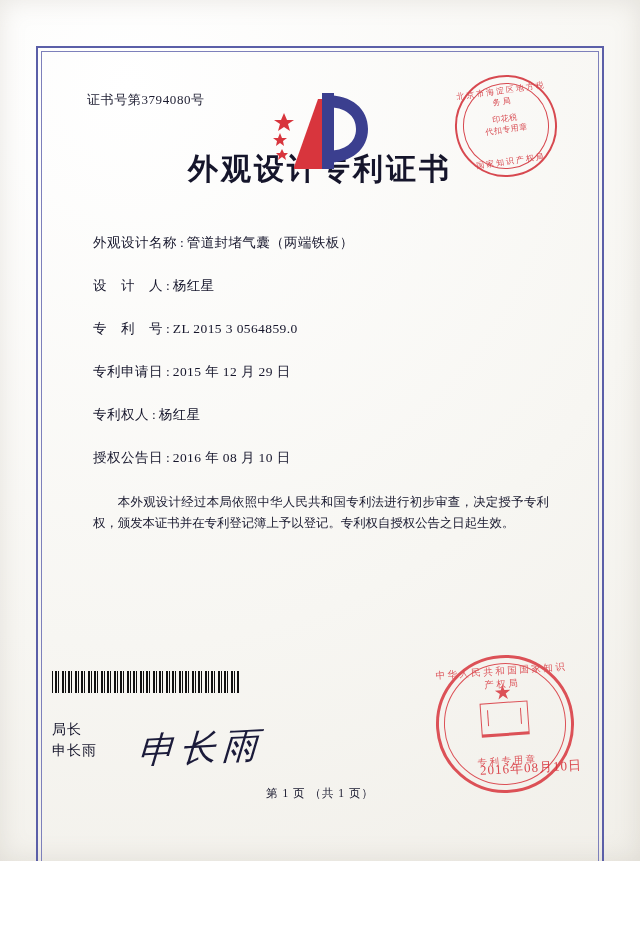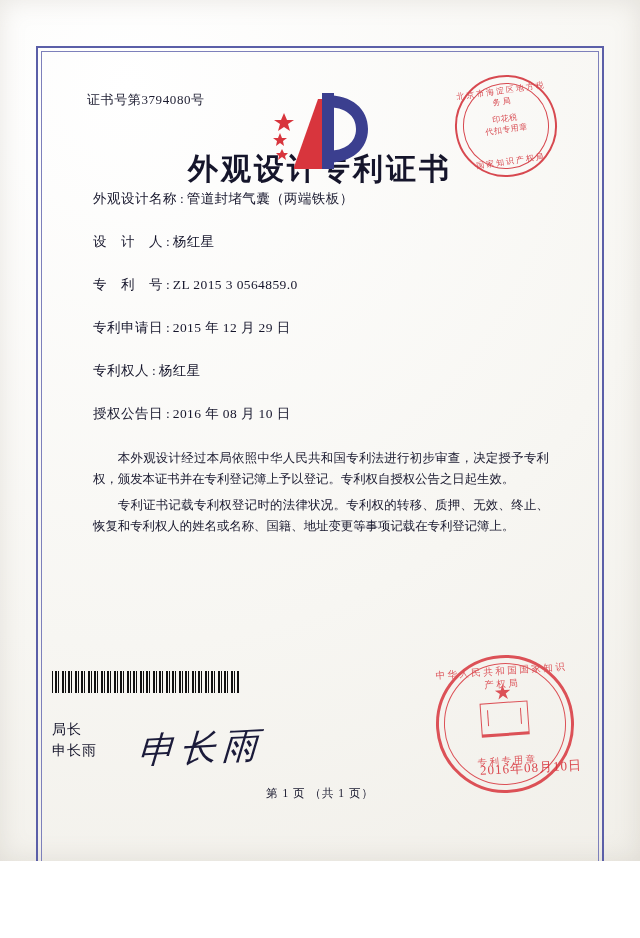--- a/index.html
+++ b/index.html
@@ -138,20 +138,21 @@
     margin-top: 40px;
     text-align: center;
     font-size: 30px;
     font-weight: bold;
     letter-spacing: 3px;
     color: #15152b;
     font-family: "DejaVu Serif", serif;
   }
 
   .fields {
+    margin-top: 44px;
     padding-left: 22px;
     font-family: Liberation Serif, serif;
   }
   .field-row {
     display: flex;
     align-items: baseline;
     font-size: 13.5px;
     margin-bottom: 25px;
     color: #16162c;
   }
@@ -366,21 +367,20 @@
       </div>
       <div class="field-row">
         <span class="field-label">授权公告日</span>
         <span class="field-colon">:</span>
         <span class="field-value">2016 年 08 月 10 日</span>
       </div>
     </div>
 
     <div class="paragraphs">
       <p>本外观设计经过本局依照中华人民共和国专利法进行初步审查，决定授予专利权，颁发本证书并在专利登记簿上予以登记。专利权自授权公告之日起生效。</p>
-      <p>专利证书记载专利权登记时的法律状况。专利权的转移、质押、无效、终止、恢复和专利权人的姓名或名称、国籍、地址变更等事项记载在专利登记簿上。</p>
     </div>
   </div>
 
   <div class="barcode"></div>
 
   <div class="sign-block">
     <div>局长</div>
     <div>申长雨</div>
   </div>
   <div class="signature-img">申长雨</div>

